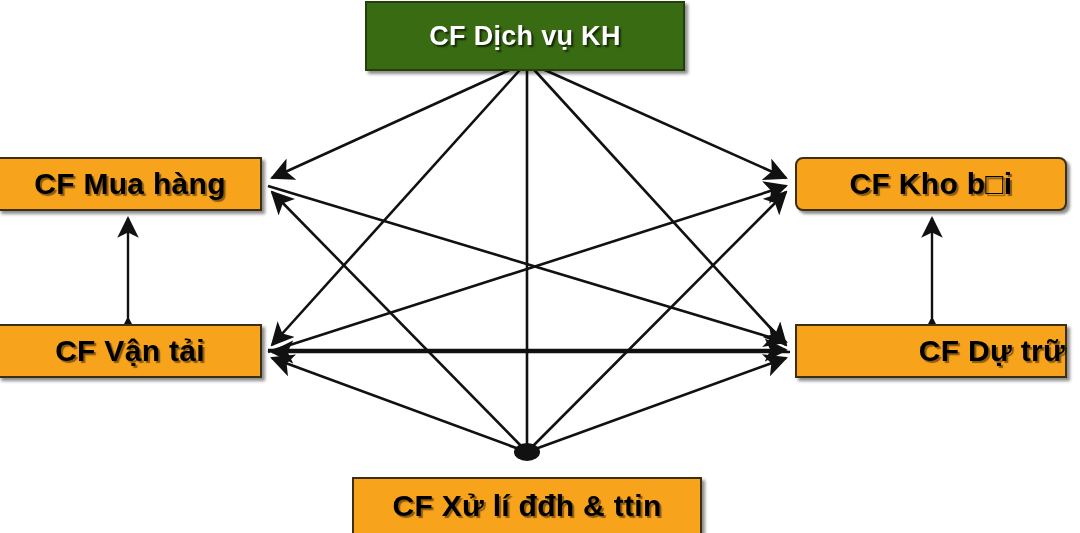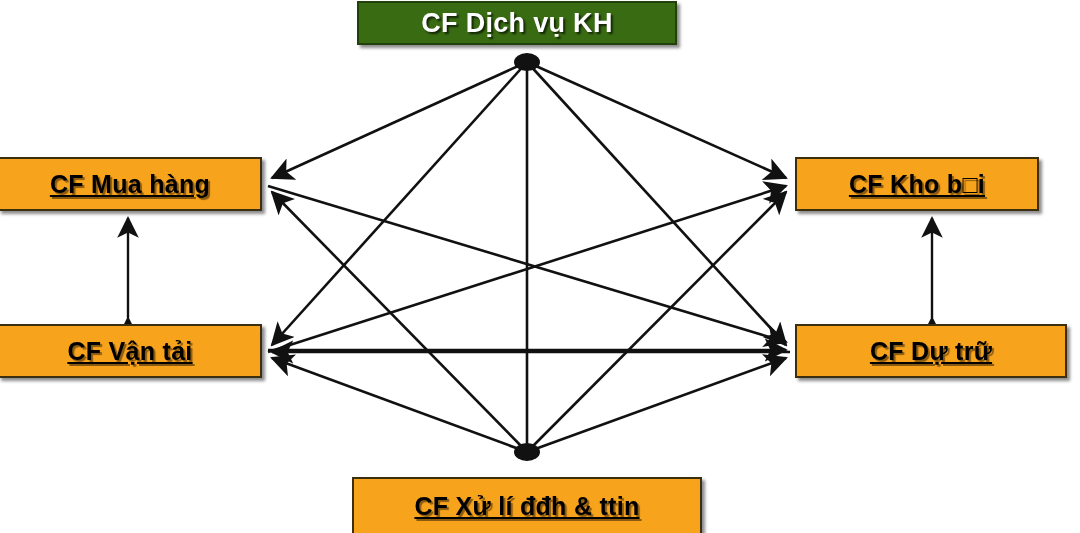--- a/index.html
+++ b/index.html
@@ -37,38 +37,37 @@
     font-weight: bold;
     letter-spacing: 0.3px;
     white-space: nowrap;
     line-height: 1;
   }
   .node.orange {
     background: #f8a31c;
   }
   .node.orange .node-label {
     color: #000000;
-    font-size: 25px;
+    font-size: 30px;
     text-shadow: 2px 2px 1px rgba(0,0,0,0.45);
-    text-decoration: underline;
   }
   .node.green {
     background: #386b12;
     border-color: #22400b;
   }
   .node.green .node-label {
     color: #ffffff;
     font-size: 27px;
     text-shadow: 2px 2px 2px rgba(0,0,0,0.65);
   }
-  #node-service   { left: 357px; top: 1px;   width: 320px; height: 44px; }
+  #node-service   { left: 365px; top: 1px;   width: 320px; height: 70px; }
   #node-purchase  { left: -2px;  top: 157px; width: 264px; height: 54px; }
-  #node-warehouse { left: 795px; top: 157px; width: 244px; height: 54px; }
+  #node-warehouse { left: 795px; top: 157px; width: 272px; height: 54px; border-radius: 8px; }
   #node-transport { left: -2px;  top: 324px; width: 264px; height: 54px; }
-  #node-inventory { left: 795px; top: 324px; width: 272px; height: 54px; }
+  #node-inventory { left: 795px; top: 324px; width: 272px; height: 54px; justify-content: flex-end; }
   #node-order     { left: 352px; top: 465px; width: 350px; height: 58px; margin-top: 12px; }
 </style>
 </head>
 <body>
 
 <div id="stage">
 
   <svg id="edges" viewBox="0 0 1080 533">
     <defs>
       <marker id="ah" markerWidth="9" markerHeight="9" refX="8.2" refY="4.5" orient="auto" markerUnits="strokeWidth">

